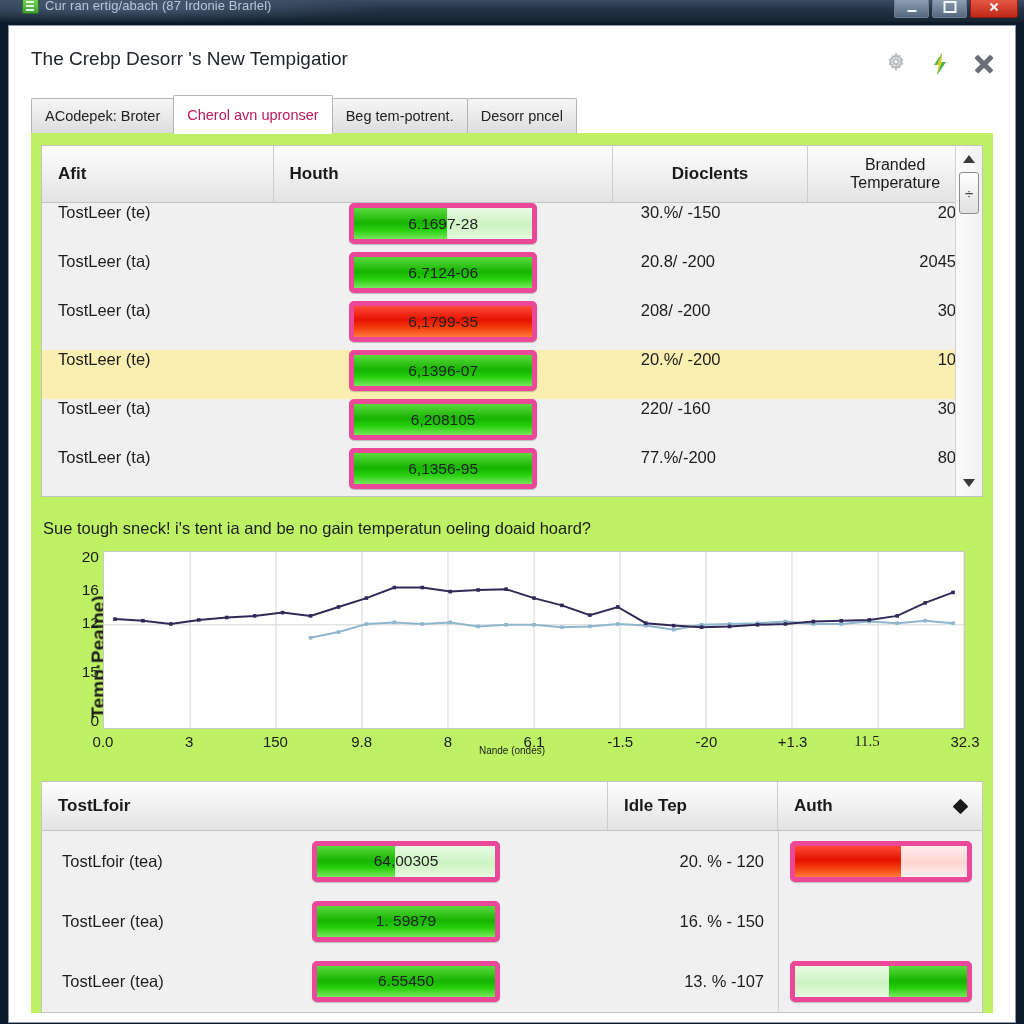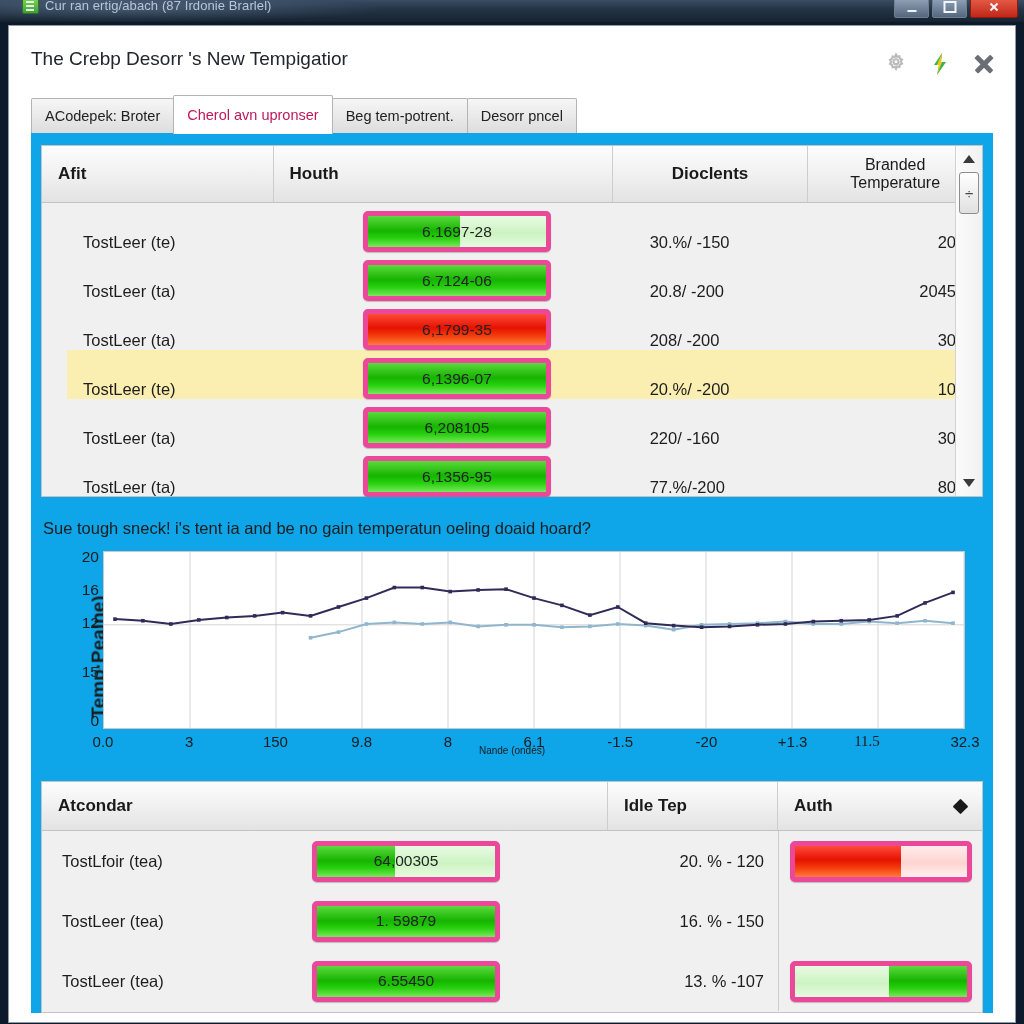--- a/index.html
+++ b/index.html
@@ -99,21 +99,21 @@
     white-space:nowrap;filter:blur(.2px);
   }
   .tab.active{
     background:#ffffff;height:32px;line-height:32px;color:#be185d;
     border-color:#b4b4b4;position:relative;z-index:3;
   }
 
   
   .panel{
     position:absolute;left:22px;top:107px;width:962px;height:880px;
-    background:#0ea5e9;
+    background:#bef264;
   }
 
   
   .grid{
     position:absolute;border:1px solid #c3c3c3;background:#f0f0f0;
     box-sizing:border-box;
   }
   #grid-top{left:10px;top:12px;width:942px;height:352px;}
   .grid-head{
     display:flex;height:56px;
@@ -128,21 +128,21 @@
     filter:blur(.2px);
   }
   .gh.c1{width:232px;}
   .gh.c2{width:340px;}
   .gh.c3{width:196px;justify-content:center;}
   .gh.c4{width:174px;justify-content:center;text-align:center;font-weight:normal;font-size:16px;line-height:1.12;}
   .gh.last{border-right:none;}
 
   .grid-body{position:relative;height:294px;overflow:hidden;}
   .grow{
-    display:flex;align-items:flex-end;height:49px;box-sizing:border-box;margin-left:25px;
+    display:flex;align-items:flex-start;height:49px;box-sizing:border-box;
   }
   .grow.sel{background:#faeeb1;}
   .gc{box-sizing:border-box;padding:0 16px;font-size:16.5px;color:#1d1d1d;filter:blur(.2px);}
   .gc.c1{width:232px;}
   .gc.c2{width:340px;display:flex;align-items:center;justify-content:center;}
   .gc.c3{width:196px;text-align:left;padding-left:28px;}
   .gc.c4{width:174px;text-align:right;padding-right:26px;}
 
   
   .bar{
@@ -485,21 +485,21 @@
             <div class="xtick" style="left: 665.4px;">-20</div>
             <div class="xtick" style="left: 751.6px;">+1.3</div>
             <div class="xtick" style="left: 826px; font-family: Liberation Serif, serif;">11.5</div>
             <div class="xtick" style="left: 924px;">32.3</div>
           </div>
         <div class="xlabel">Nande (ondes)</div>
       </div>
 
       <div class="grid" id="grid-bottom">
         <div class="grid-head2">
-          <div class="gh2 b1">Atcondar</div>
+          <div class="gh2 b1">TostLfoir</div>
           <div class="gh2 b2">Idle Tep</div>
           <div class="gh2 b3">
             <span>Auth</span>
             <span class="diamond"></span>
           </div>
         </div>
         <div id="grid-bottom-body">
             <div class="grow2">
               <div class="gc2 b1">
                 <div class="nm">TostLfoir (tea)</div>

